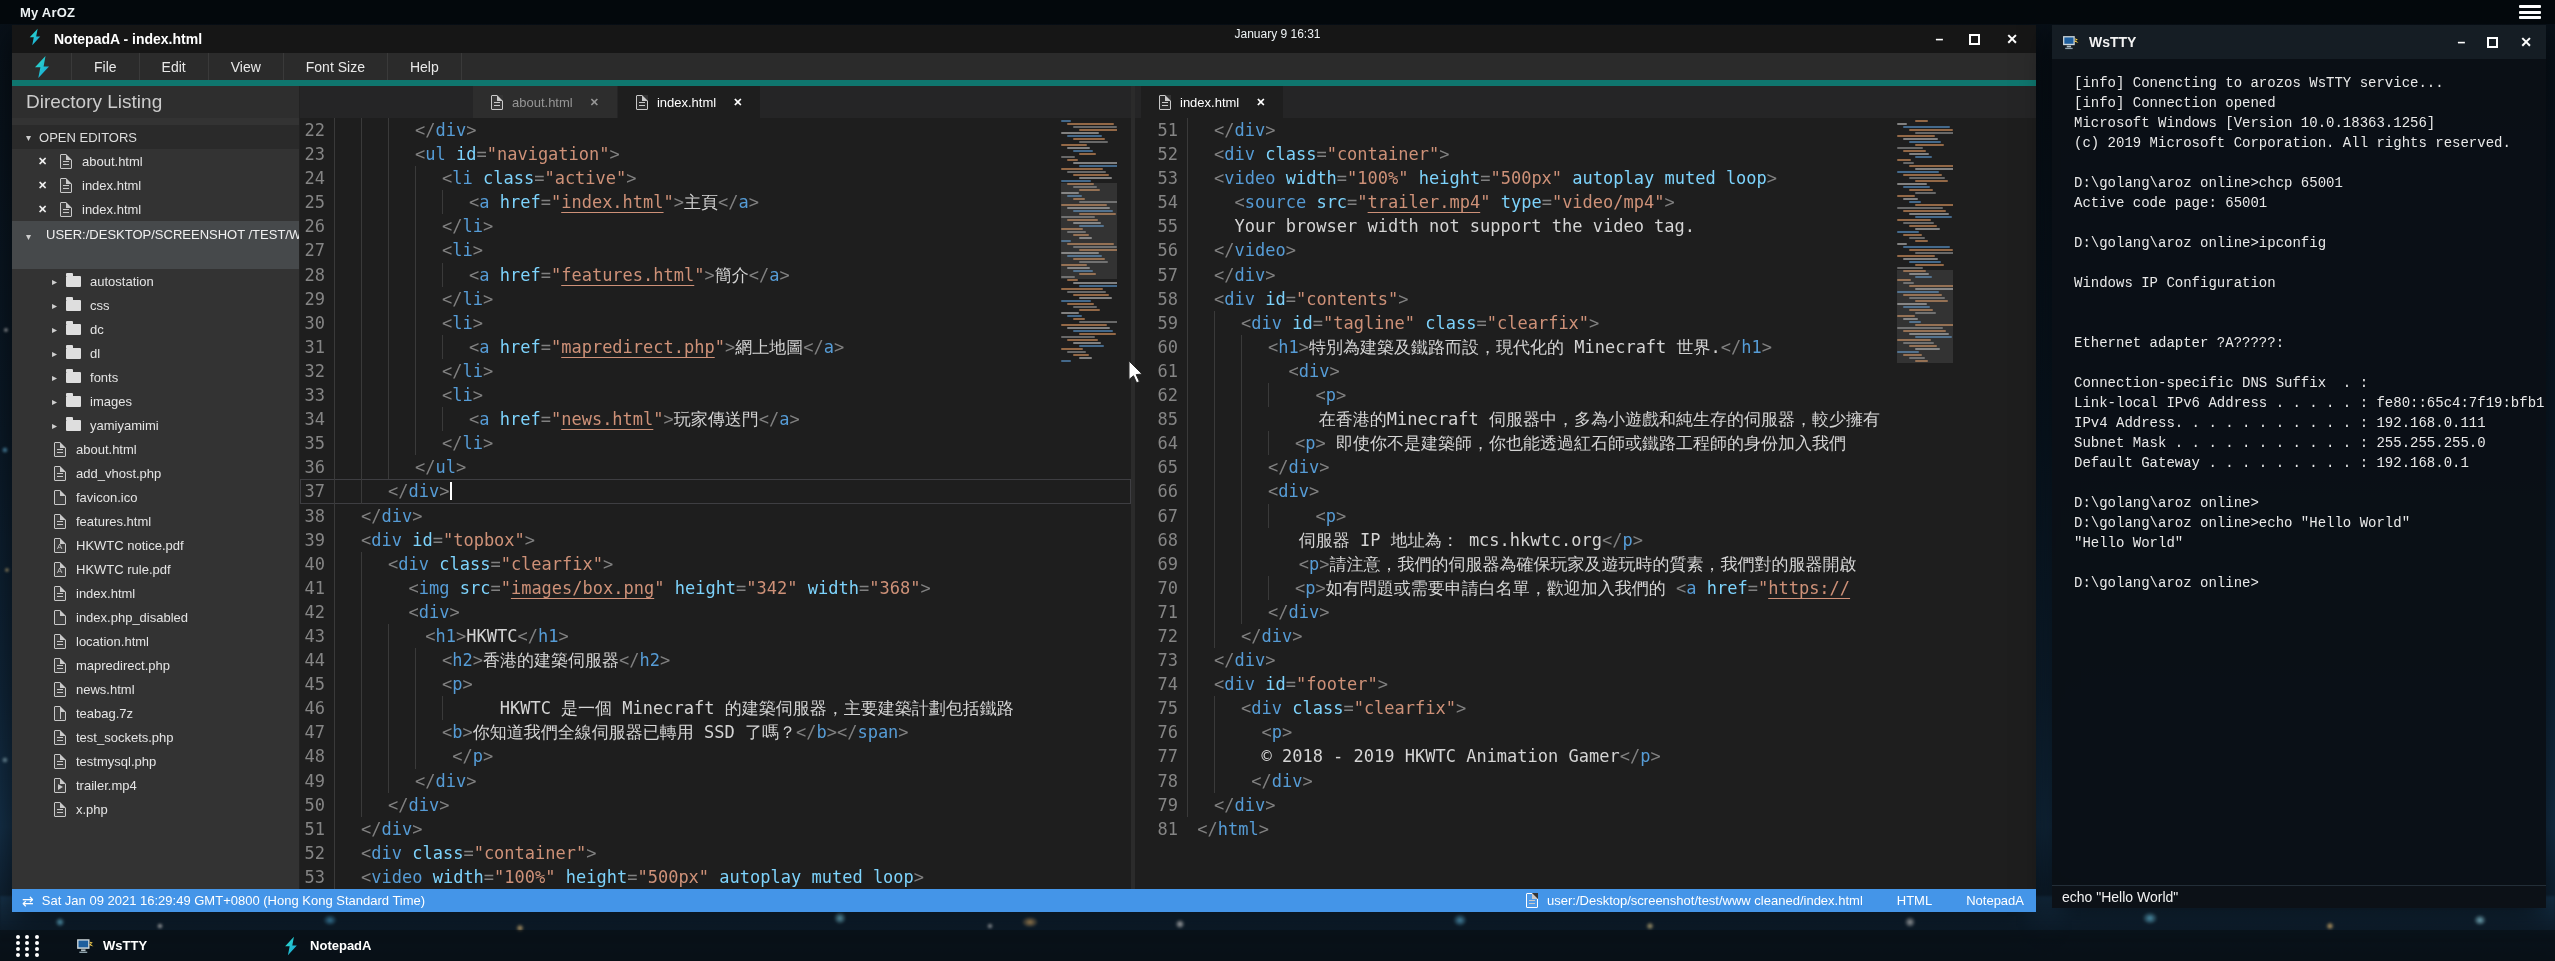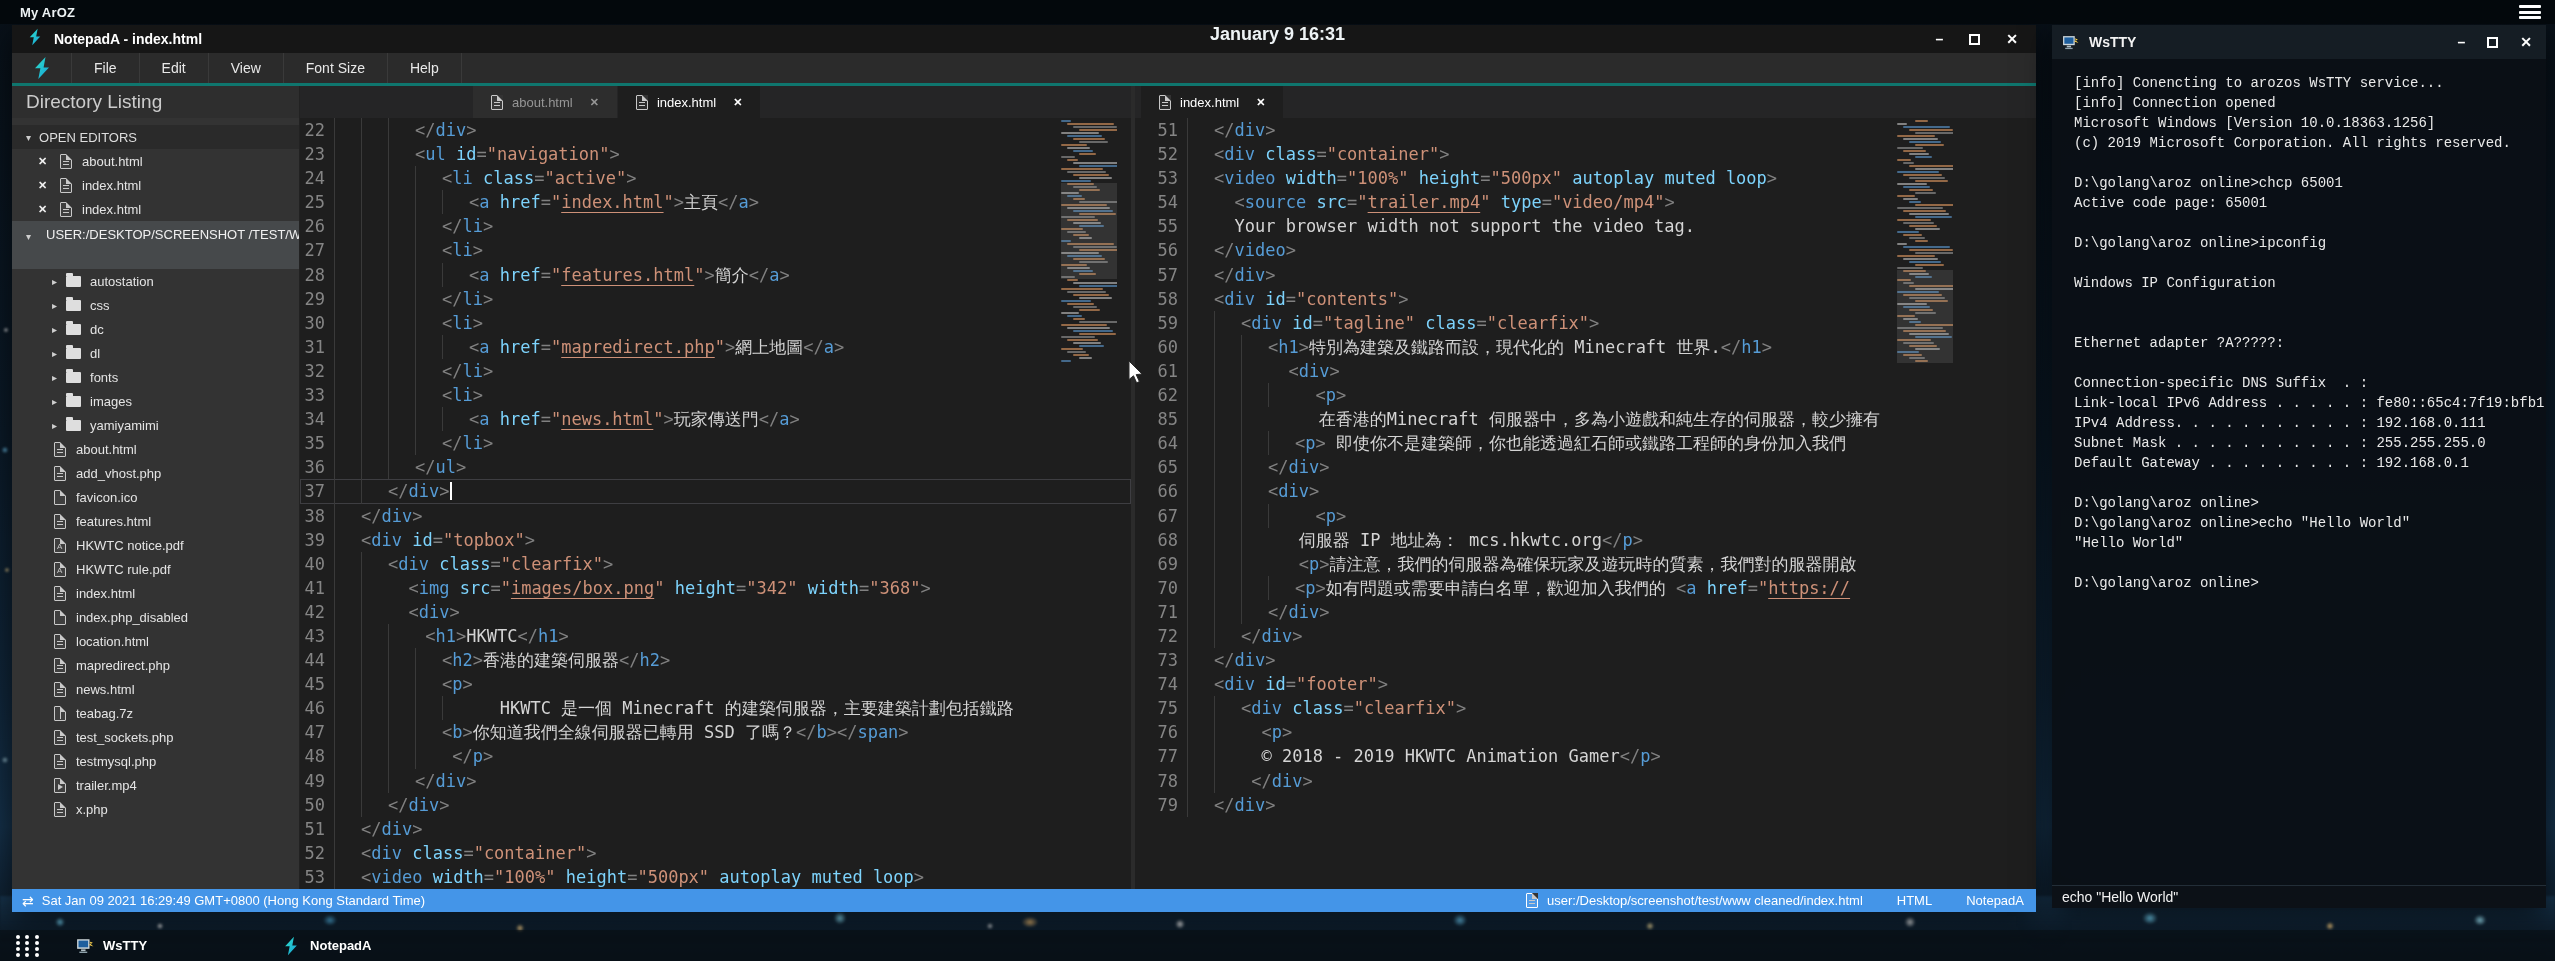--- a/index.html
+++ b/index.html
@@ -30,36 +30,36 @@
     background:
       radial-gradient(4px 4px at 6px 210px, rgba(255,255,255,.8),transparent 70%),
       radial-gradient(5px 5px at 5px 330px, rgba(120,210,255,.8),transparent 70%),
       radial-gradient(4px 4px at 7px 450px, rgba(255,220,150,.8),transparent 70%),
       radial-gradient(5px 5px at 5px 640px, rgba(200,240,255,.7),transparent 70%);}
 
   
   .topbar{position:absolute;left:0;top:0;width:2555px;height:24px;background:#03080c;color:#eef3f5;
     display:flex;align-items:center;z-index:50;}
   .topbar .sys-title{margin-left:20px;font-size:13px;font-weight:bold;letter-spacing:.2px;}
-  .topbar .sys-clock{position:absolute;left:50%;transform:translateX(-50%);font-size:18px;font-weight:bold;margin-top:44px;}
+  .topbar .sys-clock{position:absolute;left:50%;transform:translateX(-50%);font-size:12px;font-weight:normal;margin-top:44px;}
   .hamburger{position:absolute;right:14px;top:5px;width:22px;height:14px;display:flex;flex-direction:column;justify-content:space-between;cursor:pointer;}
   .hamburger i{display:block;height:3px;background:#fff;border-radius:1px;}
 
   
   .window{position:absolute;box-shadow:0 8px 30px rgba(0,0,0,.65);}
 
   
   .np-window{left:12px;top:25px;width:2024px;height:887px;background:#1e1e1e;}
   .np-titlebar{height:28px;background:#161616;display:flex;align-items:center;color:#fff;}
   .np-titlebar .logo{margin:0 10px 0 14px;}
   .np-title{font-size:14px;font-weight:bold;}
   .win-controls{margin-left:auto;display:flex;align-items:center;gap:26px;padding-right:18px;color:#fff;}
   .wc{font-size:14px;line-height:1;cursor:pointer;font-weight:bold;}
   .wc.box{width:11px;height:11px;border:2px solid #fff;display:inline-block;}
-  .np-menubar{height:33px;background:#2b2b2b;display:flex;align-items:stretch;border-bottom:3px solid #0f766e;}
+  .np-menubar{height:33px;background:#2b2b2b;display:flex;align-items:stretch;border-bottom:6px solid #0f766e;}
   .np-menubar .logo2{width:60px;display:flex;align-items:center;justify-content:center;border-right:1px solid #3a3a3a;}
   .menu-item{padding:0 22px;display:flex;align-items:center;color:#e8e8e8;font-size:14px;border-right:1px solid #3a3a3a;cursor:pointer;}
 
   .np-body{position:absolute;top:61px;bottom:23px;left:0;right:0;}
 
   
   .sidebar{position:absolute;left:0;top:0;bottom:0;width:288px;background:#2e2e2e;border-right:1px solid #222;}
   .sb-header{height:32px;display:flex;align-items:center;padding-left:14px;color:#cccccc;font-size:19px;}
   .tree{position:absolute;top:32px;bottom:0;left:0;right:0;background:#333333;overflow:hidden;padding-top:7px;color:#e4e4e4;font-size:13px;}
   .trow{height:24px;display:flex;align-items:center;cursor:pointer;white-space:nowrap;}
@@ -486,20 +486,21 @@
           <div class="code-line"><span class="lnum" style="width: 52px;">70</span><span class="lbody"><span class="guide" style="left: 0px;"></span><span class="guide" style="left: 27px;"></span><span class="guide" style="left: 54px;"></span><span class="guide" style="left: 81px;"></span><span class="ltext" style="padding-left: 108px;"><span class="tok p">&lt;</span><span class="tok t">p</span><span class="tok p">&gt;</span><span class="tok x">如有問題或需要申請白名單，歡迎加入我們的 </span><span class="tok p">&lt;</span><span class="tok t">a</span><span class="tok a"> href</span><span class="tok p">=</span><span class="tok s">"</span><span class="tok l">https://</span></span></span></div>
           <div class="code-line"><span class="lnum" style="width: 52px;">71</span><span class="lbody"><span class="guide" style="left: 0px;"></span><span class="guide" style="left: 27px;"></span><span class="guide" style="left: 54px;"></span><span class="ltext" style="padding-left: 81px;"><span class="tok p">&lt;/</span><span class="tok t">div</span><span class="tok p">&gt;</span></span></span></div>
           <div class="code-line"><span class="lnum" style="width: 52px;">72</span><span class="lbody"><span class="guide" style="left: 0px;"></span><span class="guide" style="left: 27px;"></span><span class="ltext" style="padding-left: 54px;"><span class="tok p">&lt;/</span><span class="tok t">div</span><span class="tok p">&gt;</span></span></span></div>
           <div class="code-line"><span class="lnum" style="width: 52px;">73</span><span class="lbody"><span class="guide" style="left: 0px;"></span><span class="ltext" style="padding-left: 27px;"><span class="tok p">&lt;/</span><span class="tok t">div</span><span class="tok p">&gt;</span></span></span></div>
           <div class="code-line"><span class="lnum" style="width: 52px;">74</span><span class="lbody"><span class="guide" style="left: 0px;"></span><span class="ltext" style="padding-left: 27px;"><span class="tok p">&lt;</span><span class="tok t">div</span><span class="tok a"> id</span><span class="tok p">=</span><span class="tok s">"footer"</span><span class="tok p">&gt;</span></span></span></div>
           <div class="code-line"><span class="lnum" style="width: 52px;">75</span><span class="lbody"><span class="guide" style="left: 0px;"></span><span class="guide" style="left: 27px;"></span><span class="ltext" style="padding-left: 54px;"><span class="tok p">&lt;</span><span class="tok t">div</span><span class="tok a"> class</span><span class="tok p">=</span><span class="tok s">"clearfix"</span><span class="tok p">&gt;</span></span></span></div>
           <div class="code-line"><span class="lnum" style="width: 52px;">76</span><span class="lbody"><span class="guide" style="left: 0px;"></span><span class="guide" style="left: 27px;"></span><span class="ltext" style="padding-left: 54px;"><span class="tok x">  </span><span class="tok p">&lt;</span><span class="tok t">p</span><span class="tok p">&gt;</span></span></span></div>
           <div class="code-line"><span class="lnum" style="width: 52px;">77</span><span class="lbody"><span class="guide" style="left: 0px;"></span><span class="guide" style="left: 27px;"></span><span class="ltext" style="padding-left: 54px;"><span class="tok x">  © 2018 - 2019 HKWTC Animation Gamer</span><span class="tok p">&lt;/</span><span class="tok t">p</span><span class="tok p">&gt;</span></span></span></div>
           <div class="code-line"><span class="lnum" style="width: 52px;">78</span><span class="lbody"><span class="guide" style="left: 0px;"></span><span class="guide" style="left: 27px;"></span><span class="ltext" style="padding-left: 54px;"><span class="tok x"> </span><span class="tok p">&lt;/</span><span class="tok t">div</span><span class="tok p">&gt;</span></span></span></div>
           <div class="code-line"><span class="lnum" style="width: 52px;">79</span><span class="lbody"><span class="guide" style="left: 0px;"></span><span class="ltext" style="padding-left: 27px;"><span class="tok p">&lt;/</span><span class="tok t">div</span><span class="tok p">&gt;</span></span></span></div>
+          <div class="code-line"><span class="lnum" style="width: 52px;">81</span><span class="lbody"><span class="ltext" style="padding-left: 0px;"><span class="tok x"> </span><span class="tok p">&lt;/</span><span class="tok t">html</span><span class="tok p">&gt;</span></span></span></div>
         </div>
       <div class="minimap" id="mini2" style="right:83px;">
           <div class="mbar" style="width: 13px; margin-left: 18px; background: rgb(176, 122, 80);"></div>
           <div class="mbar" style="width: 10px; margin-left: 0px; background: rgb(154, 154, 154);"></div>
           <div class="mbar" style="width: 47px; margin-left: 6px; background: rgb(78, 124, 166);"></div>
           <div class="mbar" style="width: 44px; margin-left: 12px; background: rgb(176, 122, 80);"></div>
           <div class="mbar" style="width: 41px; margin-left: 18px; background: rgb(122, 122, 122);"></div>
           <div class="mbar" style="width: 38px; margin-left: 0px; background: rgb(176, 122, 80);"></div>
           <div class="mbar" style="width: 35px; margin-left: 6px; background: rgb(154, 154, 154);"></div>
           <div class="mbar" style="width: 32px; margin-left: 12px; background: rgb(78, 124, 166);"></div>

